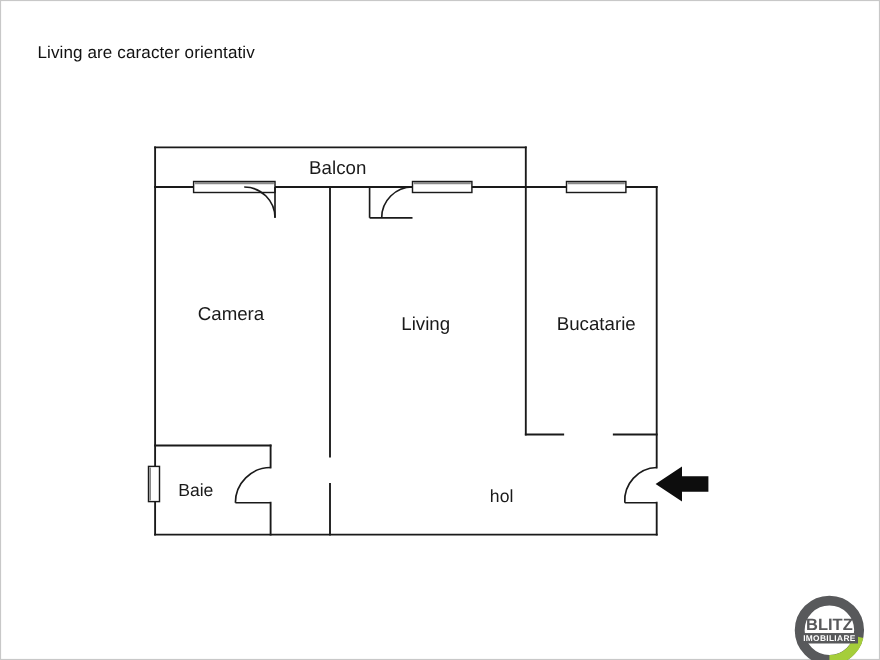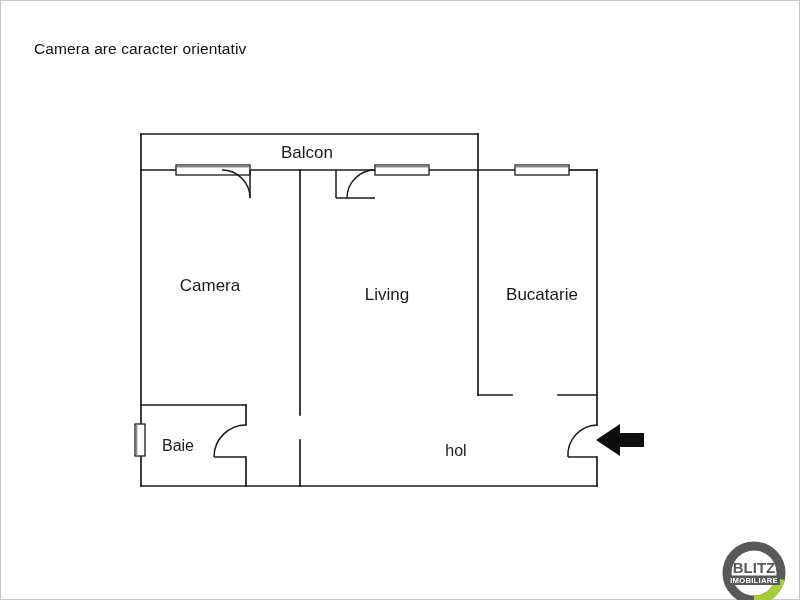--- a/index.html
+++ b/index.html
@@ -48,21 +48,21 @@
     top: 541px;
     width: 72px;
     height: 66px;
   }
 </style>
 </head>
 <body>
 
 <div id="page-frame"></div>
 
-<div id="disclaimer">Camera are caracter orientativ</div>
+<div id="disclaimer">Living are caracter orientativ</div>
 
 <svg id="plan-svg" width="800" height="600" viewBox="0 0 800 600">
 
   <g fill="none" stroke="#1a1a1a" stroke-width="1.7" stroke-linecap="square">
 
     <path d="M 141 134 L 478 134"></path>
     <path d="M 141 134 L 141 170"></path>
     <path d="M 478 134 L 478 170"></path>
 
     <path d="M 141 170 L 176 170"></path>

